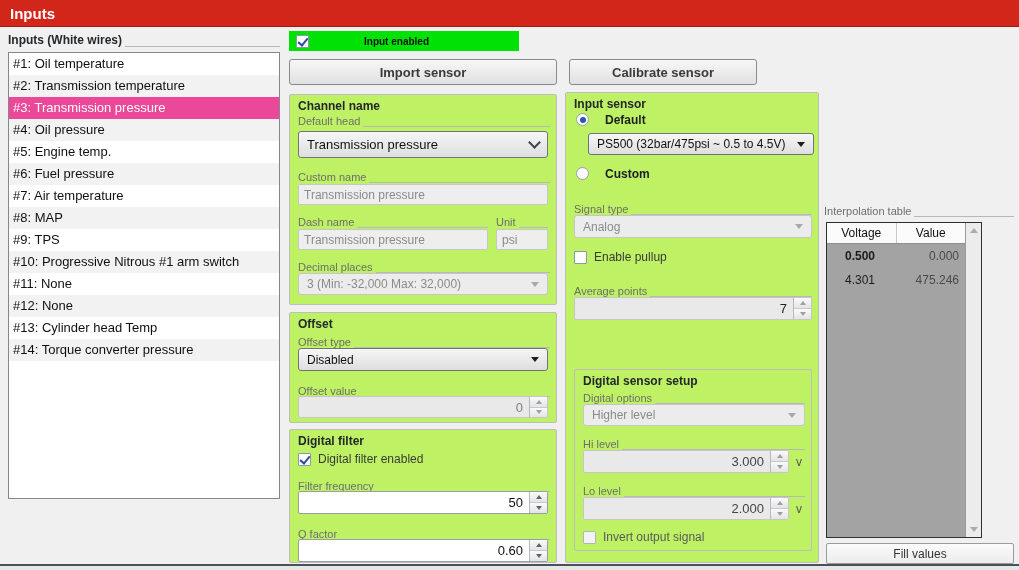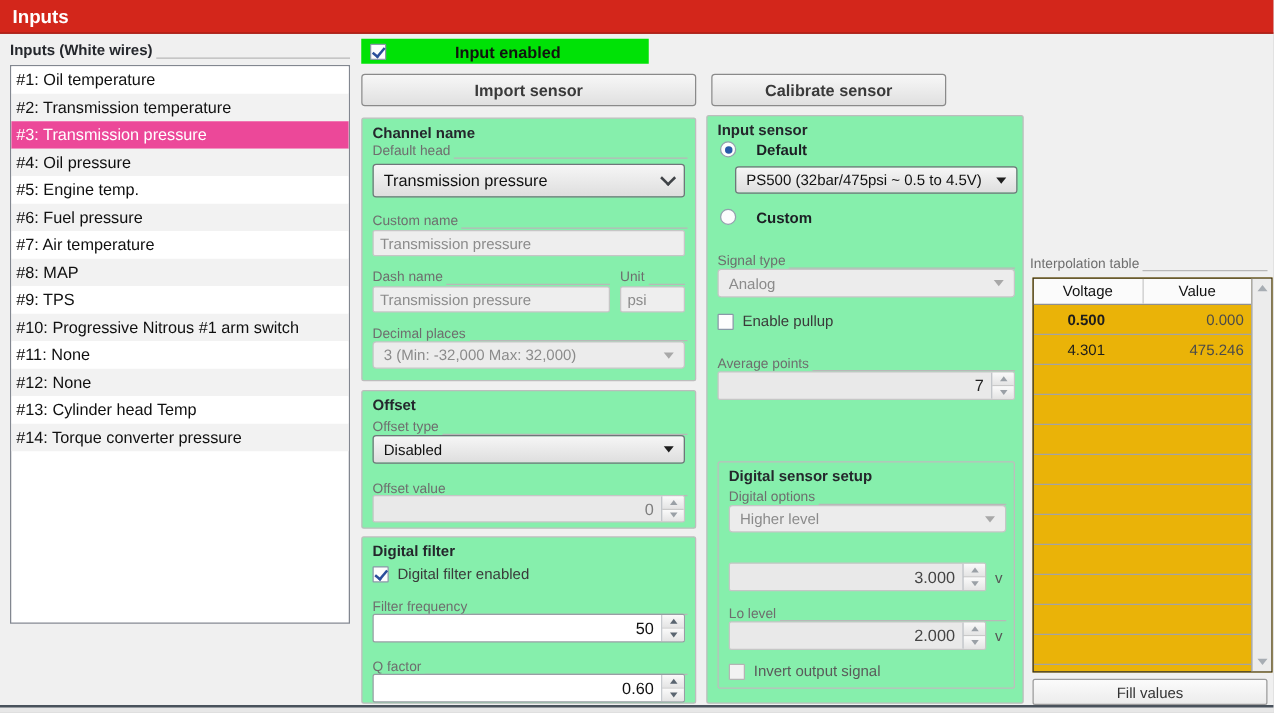--- a/index.html
+++ b/index.html
@@ -22,21 +22,21 @@
   .listbox{position:absolute;left:8px;top:52px;width:272px;height:447px;background:#fff;
            border:1px solid #828790;box-sizing:border-box;overflow:hidden;}
   .li{height:22px;line-height:22px;font-size:13px;color:#101010;padding-left:4px;
       white-space:nowrap;background:#fff;}
   .li.alt{background:#f2f2f2;}
   .li.sel{background:#ec4899;color:#fff;}
 
   
   .banner{position:absolute;left:289px;top:31px;width:230px;height:20px;background:#00e206;
           display:flex;align-items:center;gap:7px;padding-left:7px;box-sizing:border-box;}
-  .banner-label{font-size:13px;font-weight:bold;color:#10140f;padding-left:48px;}
+  .banner-label{font-size:10px;font-weight:bold;color:#10140f;padding-left:48px;}
 
   
   .chk{position:relative;width:13px;height:13px;background:#fdfdfd;border:1px solid #8a98a8;
        border-radius:1px;box-sizing:border-box;flex:none;display:inline-block;}
   .chk.checked::after{content:"";position:absolute;left:3px;top:0px;width:4px;height:8px;
        border-right:2px solid #2b4e9b;border-bottom:2px solid #2b4e9b;transform:rotate(40deg);}
   .chk.dis{border-color:#b4b4b4;background:#f2f2f2;}
   .chkrow{position:absolute;display:flex;align-items:center;gap:7px;font-size:12px;color:#3a3a3a;}
 
   
@@ -49,21 +49,21 @@
 
   
   .btn{position:absolute;display:flex;align-items:center;justify-content:center;
        background:linear-gradient(#f7f7f7,#e0e0e0);border:1px solid #8a8a8a;border-radius:3px;
        font-size:13px;font-weight:bold;color:#3a3a3a;box-sizing:border-box;}
   .btn-small{position:absolute;display:flex;align-items:center;justify-content:center;
        background:linear-gradient(#fbfbfb,#ececec);border:1px solid #9b9b9b;border-radius:2px;
        font-size:12px;color:#333;box-sizing:border-box;}
 
   
-  .gbox{position:absolute;border:1px solid #bdbdbd;border-radius:2px;background:#86efac;
+  .gbox{position:absolute;border:1px solid #bdbdbd;border-radius:2px;background:#bef264;
         box-sizing:border-box;}
   .gtitle{position:absolute;left:8px;top:4px;font-size:12px;font-weight:bold;color:#24272c;}
 
   
   .combo{position:absolute;display:flex;align-items:center;box-sizing:border-box;
          padding:0 8px;font-size:13px;color:#111;border-radius:3px;
          border:1px solid #70757a;background:linear-gradient(#f6f6f6,#dedede);}
   .combo .sp{flex:1;}
   .combo.dis{border-color:#c6c6c6;background:#ececec;color:#8b8b8b;font-size:12px;}
   .chev{width:7px;height:7px;border-right:2px solid #3f4347;border-bottom:2px solid #3f4347;
@@ -90,22 +90,22 @@
   .spin .btns div:first-child{border-bottom:1px solid #c9c9c9;}
   .tu{width:0;height:0;border-left:3px solid transparent;border-right:3px solid transparent;
       border-bottom:4px solid #5a6570;}
   .td{width:0;height:0;border-left:3px solid transparent;border-right:3px solid transparent;
       border-top:4px solid #5a6570;}
   .spin.dis .tu{border-bottom-color:#9aa0a6;}
   .spin.dis .td{border-top-color:#9aa0a6;}
   .unit{position:absolute;font-size:12px;color:#555;}
 
   
-  .itable{position:absolute;left:826px;top:222px;width:192px;height:316px;
-          border:1px solid #2f2f2f;background:#eab308;display:flex;box-sizing:border-box;}
+  .itable{position:absolute;left:826px;top:222px;width:156px;height:316px;
+          border:1px solid #2f2f2f;background:#a3a3a3;display:flex;box-sizing:border-box;}
   .tcols{flex:1;display:flex;flex-direction:column;overflow:hidden;}
   .thead{height:20px;display:flex;background:#fbfbfb;border-bottom:1px solid #8f8f8f;flex:none;}
   .thead div{flex:1;display:flex;align-items:center;justify-content:center;font-size:12px;color:#111;}
   .thead div:first-child{border-right:1px solid #c9c9c9;}
   .trow{height:23px;display:flex;border-bottom:1px solid #a3a3a3;flex:none;}
   .trow .c1{flex:1;display:flex;align-items:center;justify-content:center;font-size:12px;color:#1c1c1c;}
   .trow .c2{flex:1;display:flex;align-items:center;justify-content:flex-end;
             padding-right:6px;font-size:12px;color:#4a4a4a;}
   .trow .b{font-weight:bold;}
   .tscroll{width:15px;background:#ececec;border-left:1px solid #9b9b9b;display:flex;
@@ -308,20 +308,24 @@
       <div class="gtitle">Digital sensor setup</div>
       <div class="flabel" style="left:8px;top:22px;width:222px;">
         <span>Digital options</span>
           <i></i>
       </div>
       <div class="combo dis" style="left:8px;top:34px;width:222px;height:22px;">
         <span>Higher level</span>
           <span class="sp"></span>
         <span class="tri-dn gray"></span>
       </div>
+      <div class="flabel" style="left:8px;top:68px;width:222px;">
+        <span>Hi level</span>
+          <i></i>
+      </div>
       <div class="spin dis" style="left:8px;top:80px;width:206px;height:23px;">
         <span class="val" style="color:#444;">3.000</span>
         <span class="btns">
             <div>
               <i class="tu"></i>
             </div>
             <div>
               <i class="td"></i>
             </div>
           </span>

